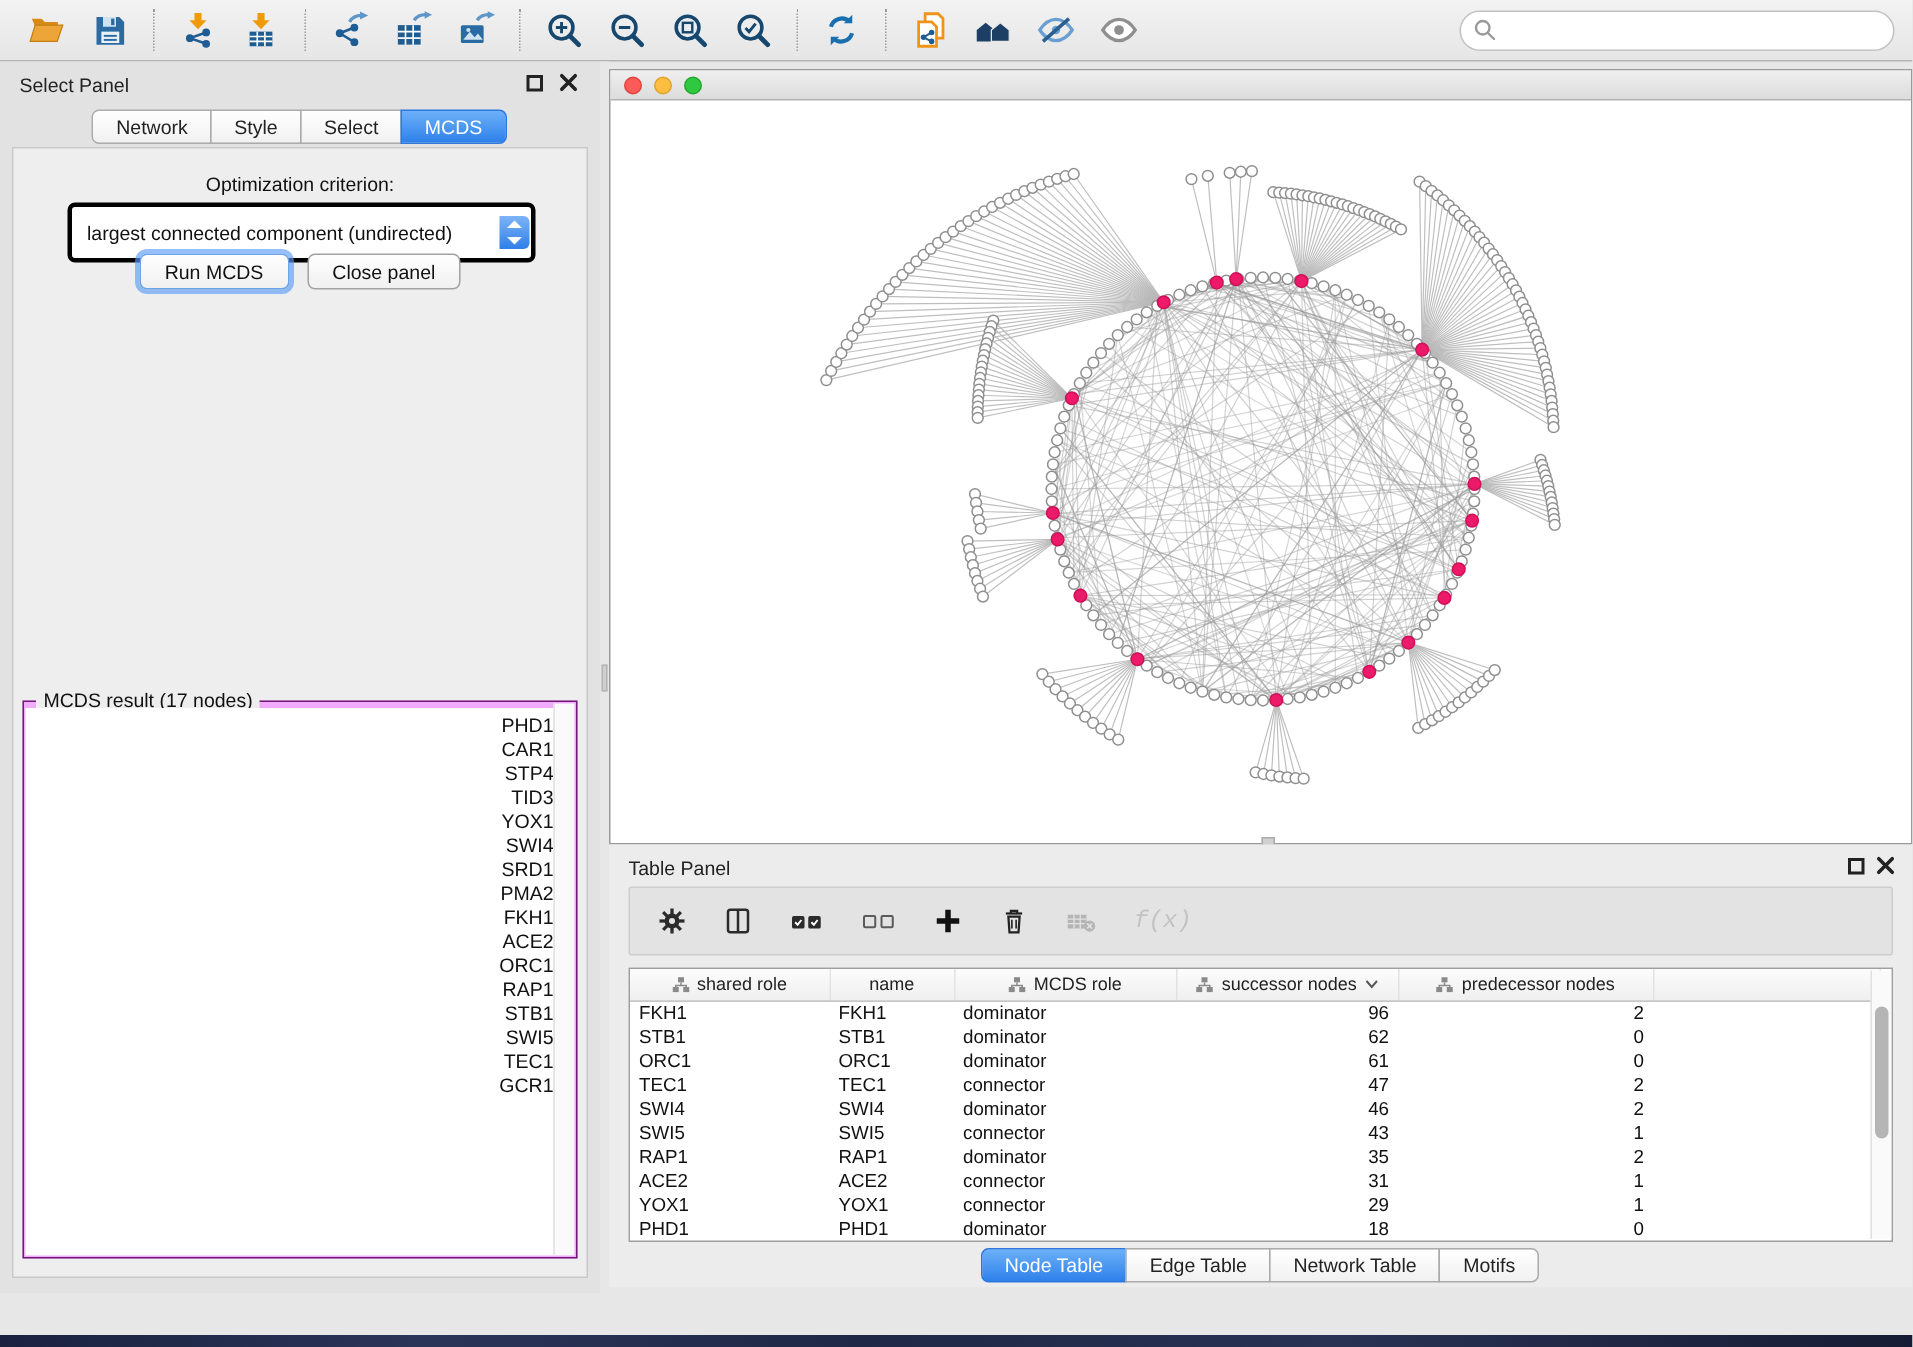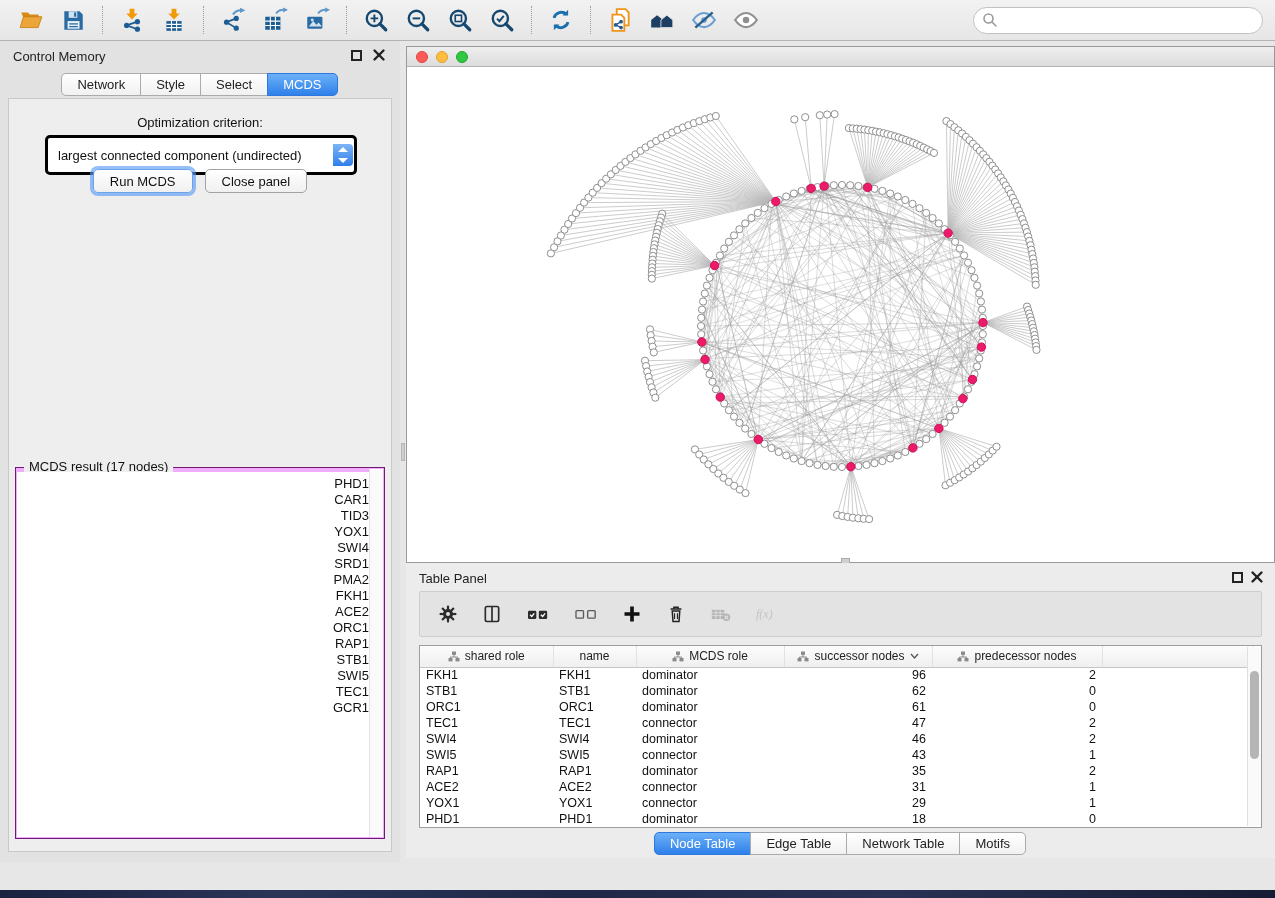--- a/index.html
+++ b/index.html
@@ -86,21 +86,21 @@
     background:#d0d0d0; border:1px solid #aaa; }
 
   
   .table-panel { position:absolute; left:406px; top:563px; width:869px; height:295px; background:#ececec; }
   .tp-float { right:32px; } .tp-close { right:11px; }
   .tp-toolbar { position:absolute; left:13px; right:13px; top:28px; height:46px;
     background:#e3e3e3; border:1px solid #cdcdcd; border-radius:2px;
     display:flex; align-items:center; gap:24px; padding-left:18px; }
   .tp-icon { background:none; border:none; cursor:pointer; display:flex; align-items:center; }
   .tp-icon.disabled { opacity:.38; cursor:default; }
-  .fx-label { font-family:Liberation Serif, serif; font-style:italic; font-size:12px; color:#8f8f8f; }
+  .fx-label { font-family:Liberation Mono, monospace; font-style:italic; font-size:16px; color:#8f8f8f; }
 
   .table-wrap { position:absolute; left:13px; right:13px; top:82px; bottom:30px;
     background:#fff; border:1px solid #9e9e9e; overflow:hidden; }
   table.data { border-collapse:collapse; width:calc(100% - 14px); table-layout:fixed; }
   table.data th { height:21px; background:linear-gradient(#fcfcfc,#efefef);
     border-bottom:1px solid #c6c6c6; border-right:1px solid #e2e2e2; font-weight:normal;
     font-size:12px; color:#222; }
   .th-inner { display:flex; align-items:center; justify-content:center; gap:5px; }
   table.data td { height:16px; font-size:12.5px; color:#111; padding:0 6px; white-space:nowrap; overflow:hidden; }
   td.num { text-align:right; }
@@ -265,21 +265,21 @@
       <input class="search-input" type="text" value="" placeholder="" style="">
       <svg class="search-glass" viewBox="0 0 16 16">
         <circle cx="6.5" cy="6.5" r="4.5" stroke="#9a9a9a" stroke-width="1.6" fill="none"></circle>
         <path d="M10 10l4 4" stroke="#9a9a9a" stroke-width="1.6" stroke-linecap="round"></path>
       </svg>
     </div>
   </div>
 
   <div class="control-panel">
     <div class="panel-header">
-      <span class="panel-title">Control Memory</span>
+      <span class="panel-title">Select Panel</span>
       <button class="win-float cp-float"></button>
       <svg class="win-close cp-close x-icon" viewBox="0 0 14 14">
         <line x1="2.5" y1="2.5" x2="11.5" y2="11.5"></line>
           <line x1="11.5" y1="2.5" x2="2.5" y2="11.5"></line>
       </svg>
     </div>
     <div class="cp-tabs-row">
       <div class="seg" id="cp-tabs">
           <button class="seg-btn">Network</button>
           <button class="seg-btn">Style</button>
@@ -297,20 +297,21 @@
       <div class="btn-row">
         <button class="mac-btn focused">Run MCDS</button>
         <button class="mac-btn">Close panel</button>
       </div>
 
       <div class="group-box">
         <span class="group-label">MCDS result (17 nodes)</span>
         <ul class="mcds-list" id="mcds-list">
             <li>PHD1</li>
             <li>CAR1</li>
+            <li>STP4</li>
             <li>TID3</li>
             <li>YOX1</li>
             <li>SWI4</li>
             <li>SRD1</li>
             <li>PMA2</li>
             <li>FKH1</li>
             <li>ACE2</li>
             <li>ORC1</li>
             <li>RAP1</li>
             <li>STB1</li>

